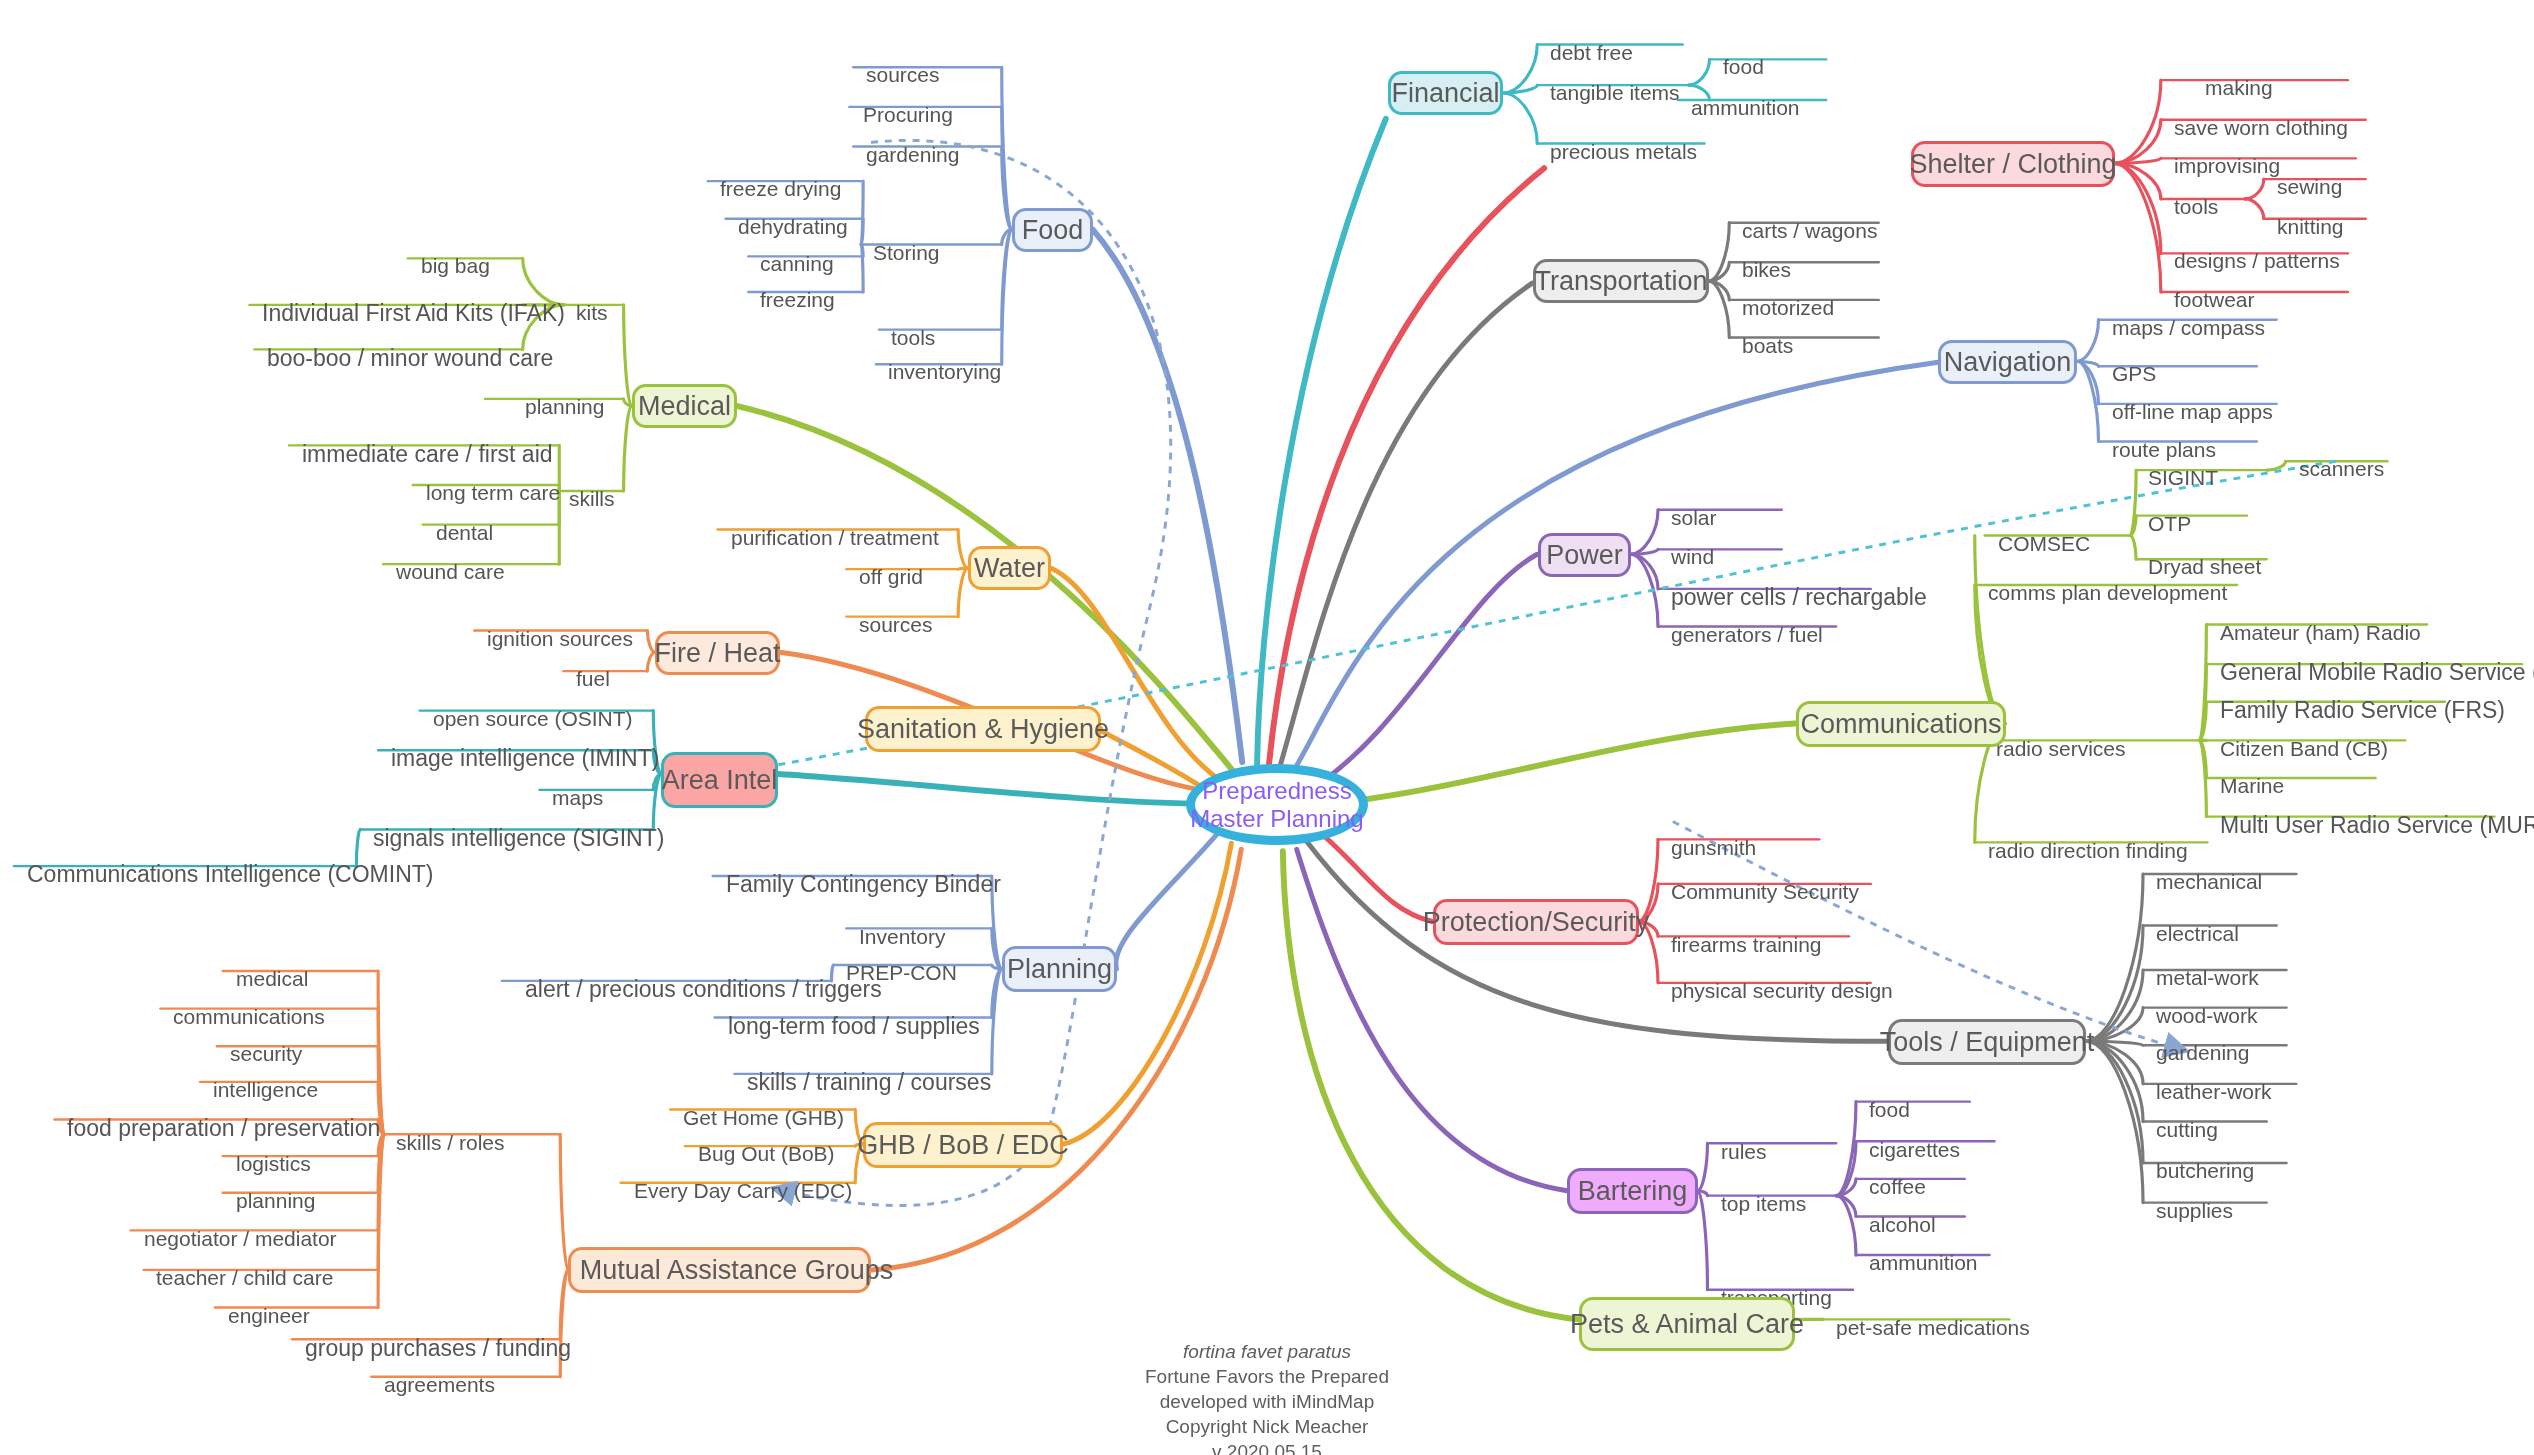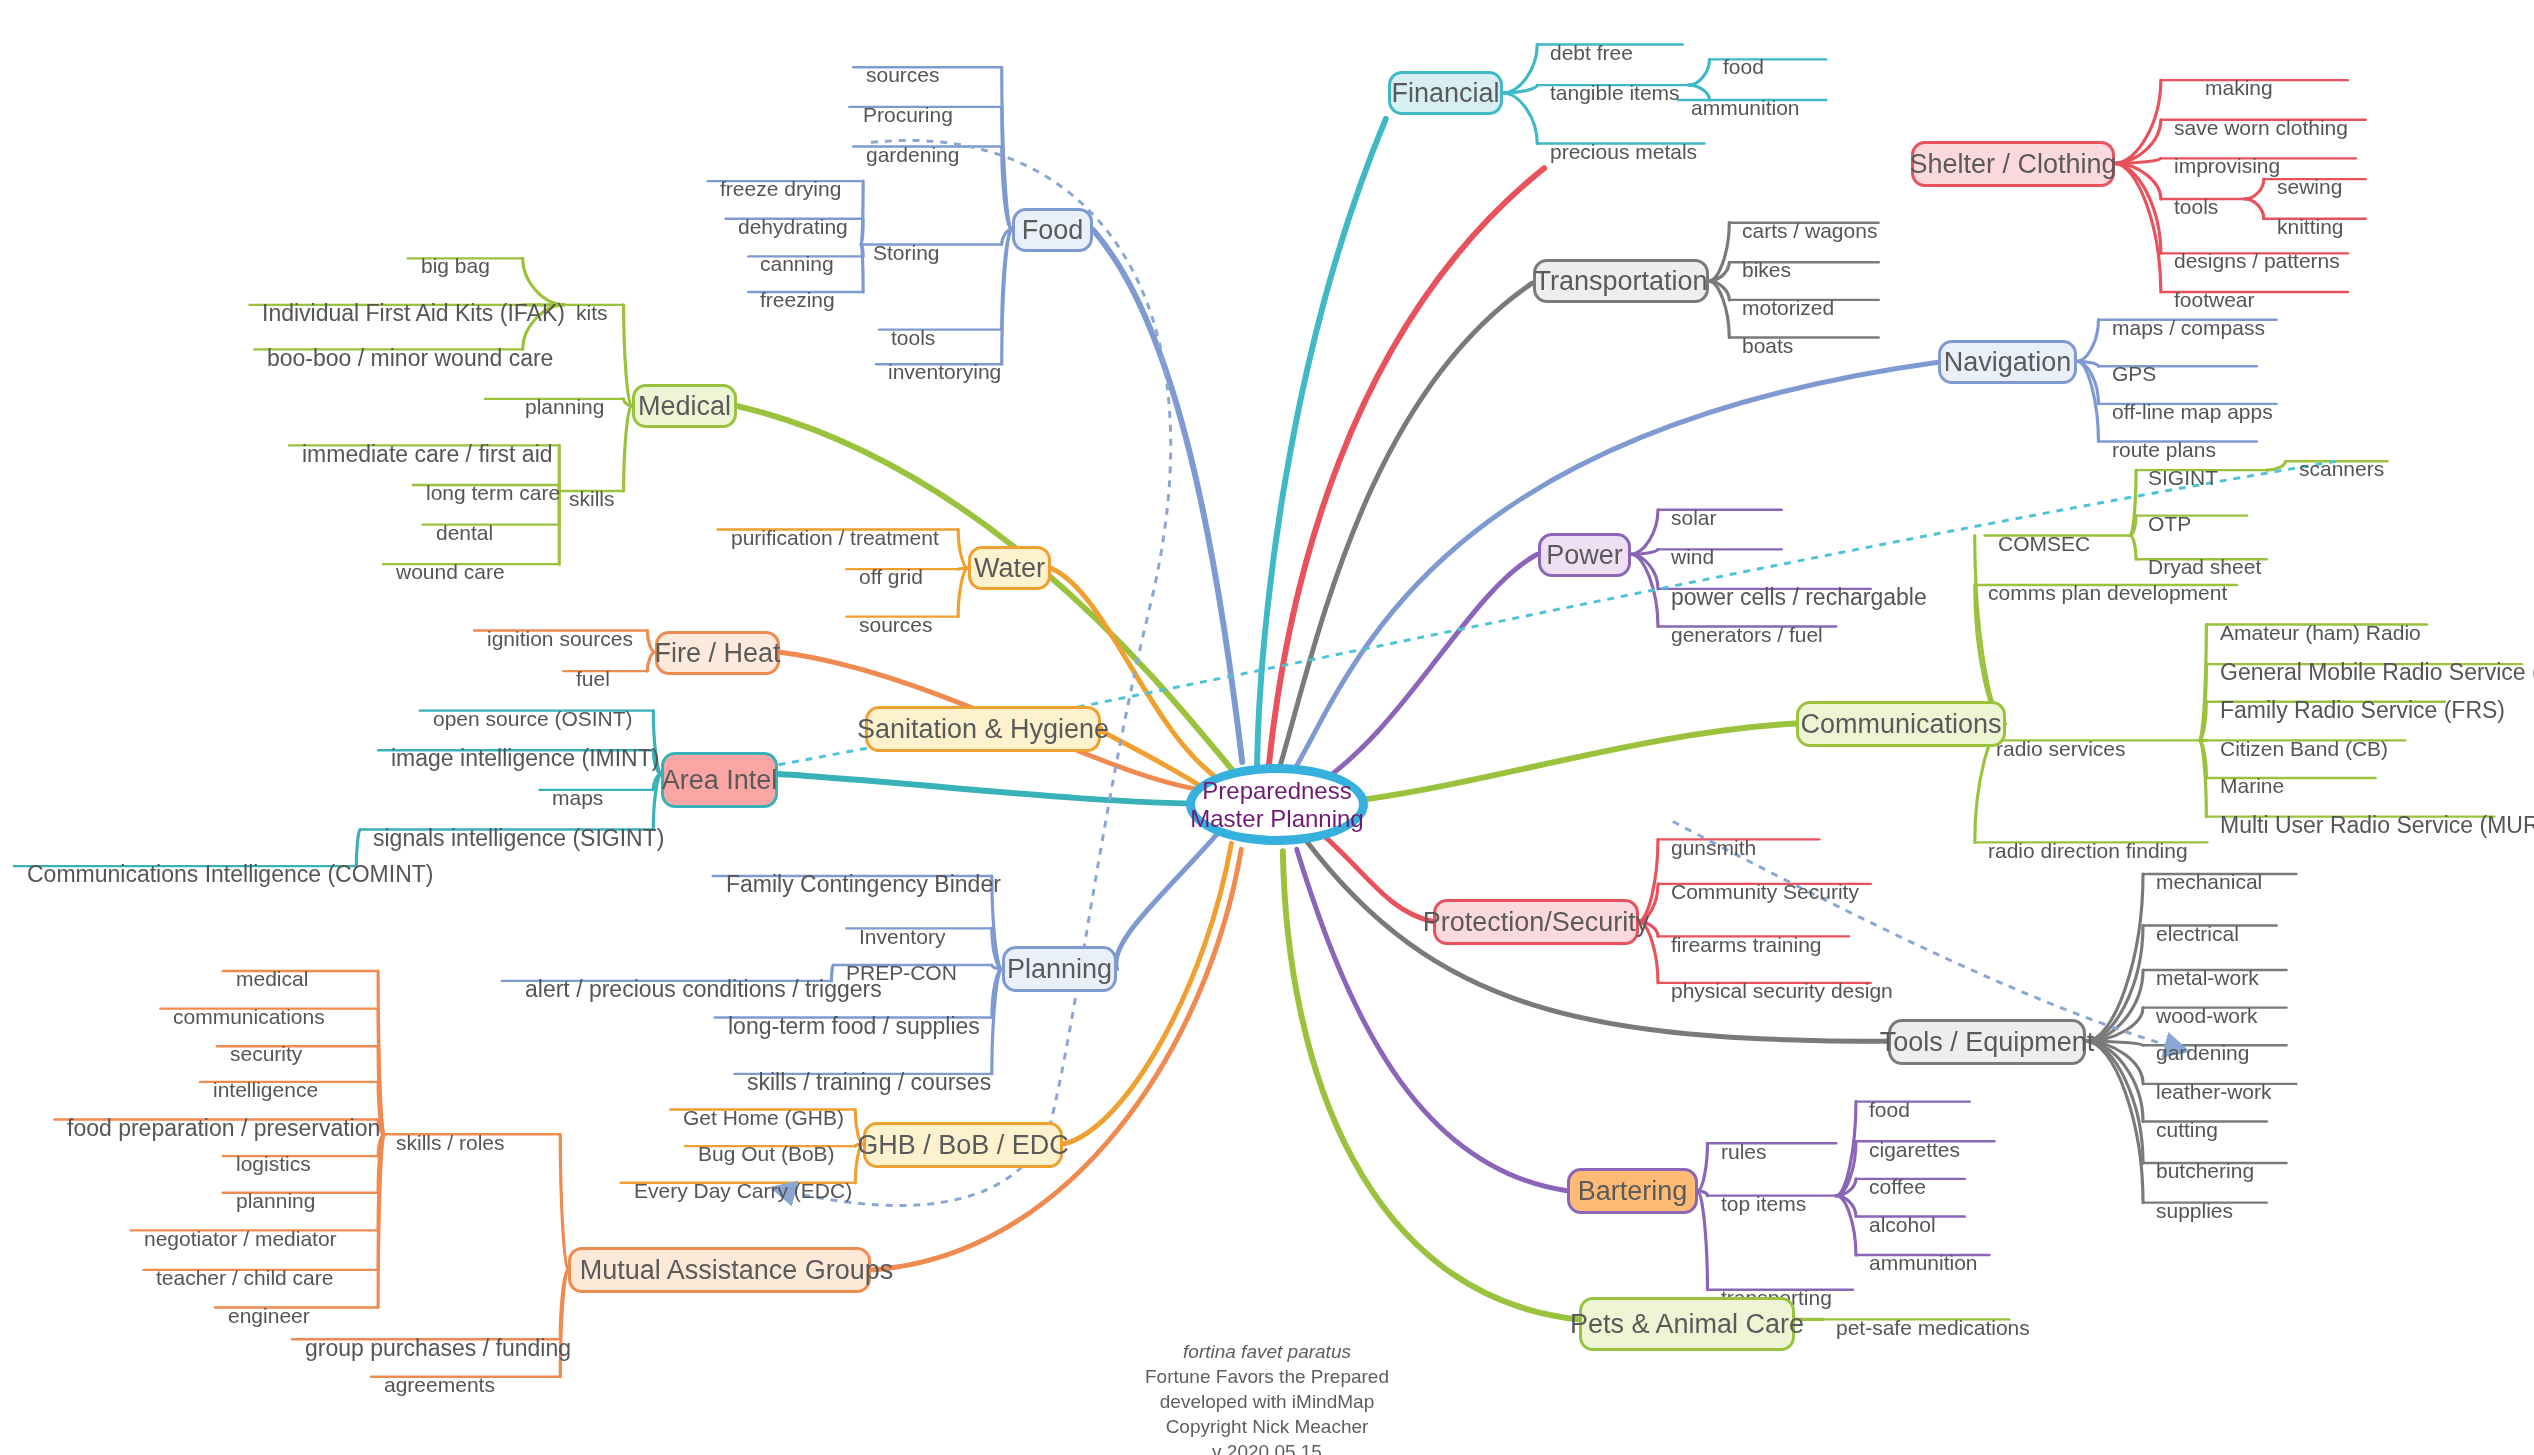--- a/index.html
+++ b/index.html
@@ -19,21 +19,21 @@
   
   .leaf{position:absolute;white-space:nowrap;font-size:21px;color:#555;
         line-height:1;z-index:4;}
   .leaf.sm{font-size:23px;}
 
   
   #center{position:absolute;left:1186px;top:764px;width:182px;height:81px;z-index:6;}
   #center .ell{position:absolute;inset:0;border:9px solid #36b0dd;border-radius:50%;
                background:#fff;}
   #center .txt{position:absolute;inset:0;display:flex;flex-direction:column;
-               align-items:center;justify-content:center;font-size:24px;color:#701a75;
+               align-items:center;justify-content:center;font-size:24px;color:#8b5cf6;
                line-height:1.15;text-align:center;}
 
   
   #credit{position:absolute;left:1267px;top:1339px;transform:translateX(-50%);
           text-align:center;font-size:19px;color:#5e5e5e;line-height:1.32;z-index:7;}
   #credit .it{font-style:italic;}
 </style>
 </head>
 <body>
 
@@ -358,21 +358,21 @@
       </div>
       <div class="node big" style="left: 1796px; top: 701px; width: 210px; height: 46px; border-color: rgb(154, 194, 60); background: rgb(238, 245, 212);">
         <span>Communications</span>
       </div>
       <div class="node big" style="left: 1433px; top: 899px; width: 206px; height: 46px; border-color: rgb(232, 82, 92); background: rgb(251, 217, 220);">
         <span>Protection/Security</span>
       </div>
       <div class="node big" style="left: 1888px; top: 1019px; width: 198px; height: 46px; border-color: rgb(122, 122, 122); background: rgb(238, 238, 238);">
         <span>Tools / Equipment</span>
       </div>
-      <div class="node big" style="left: 1567px; top: 1168px; width: 131px; height: 46px; border-color: rgb(139, 102, 184); background: #fdba74;">
+      <div class="node big" style="left: 1567px; top: 1168px; width: 131px; height: 46px; border-color: rgb(139, 102, 184); background: #f0abfc;">
         <span>Bartering</span>
       </div>
       <div class="node big" style="left: 1579px; top: 1297px; width: 216px; height: 54px; border-color: rgb(154, 194, 60); background: rgb(238, 245, 212);">
         <span>Pets &amp; Animal Care</span>
       </div>
     </div>
   <div id="leaves-layer">
       <div class="leaf" style="left: 866px; top: 64px;">sources</div>
       <div class="leaf" style="left: 863px; top: 104px;">Procuring</div>
       <div class="leaf" style="left: 866px; top: 144px;">gardening</div>

